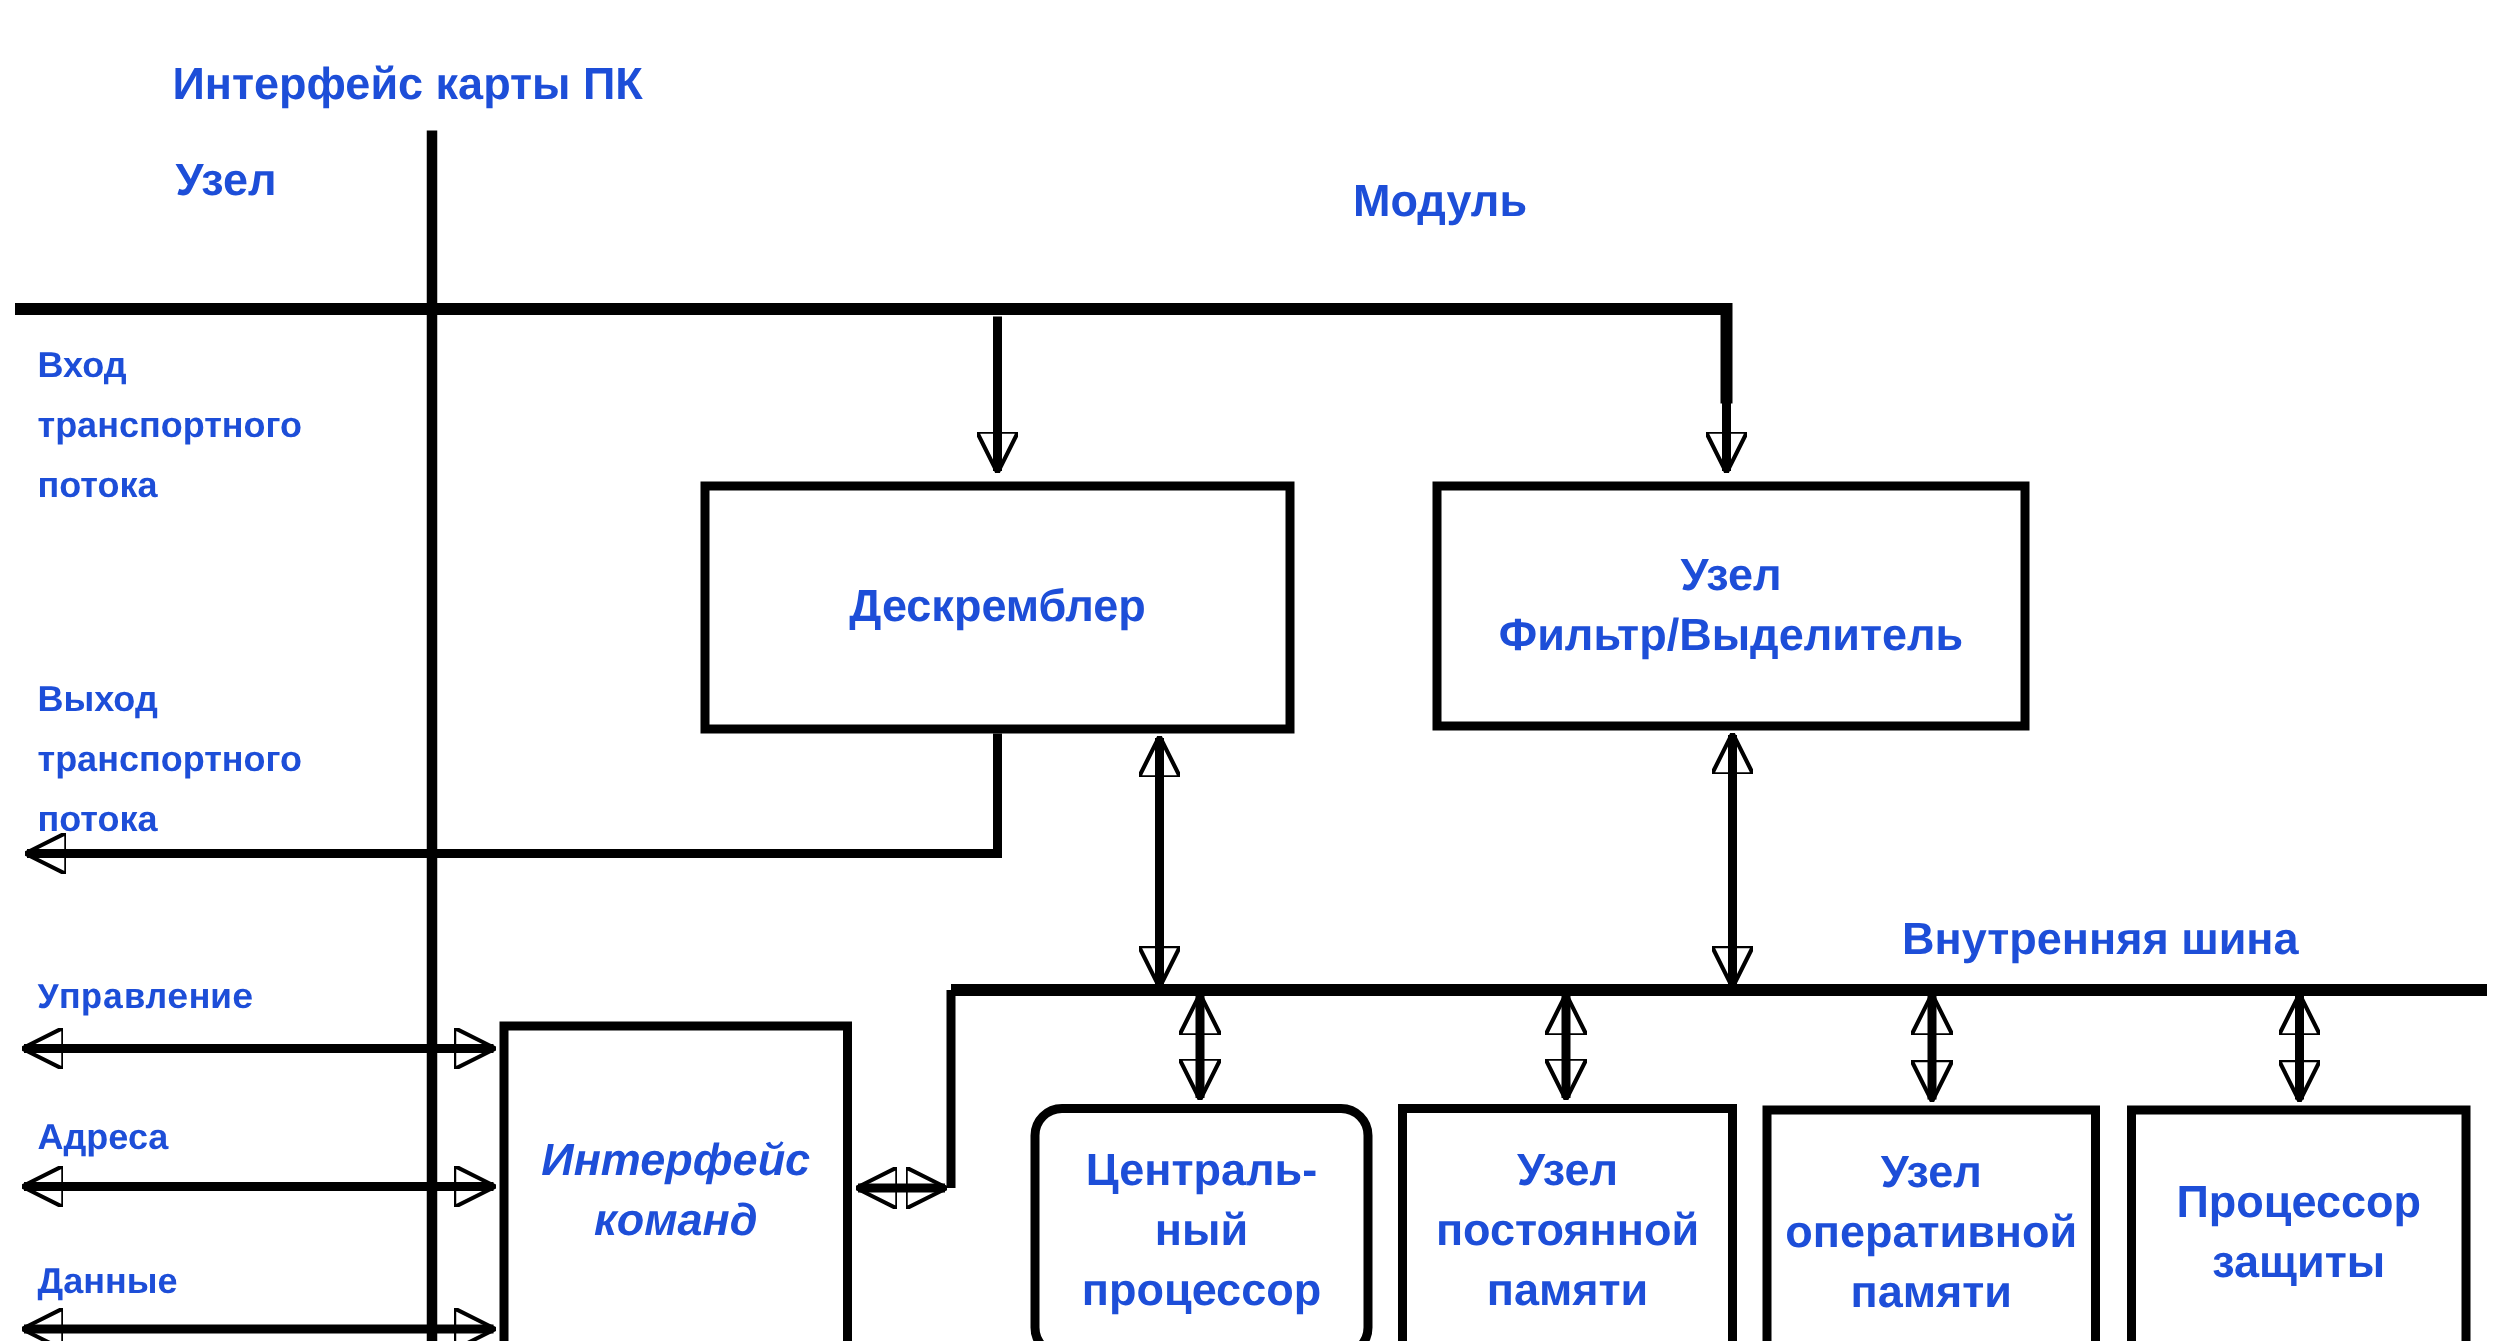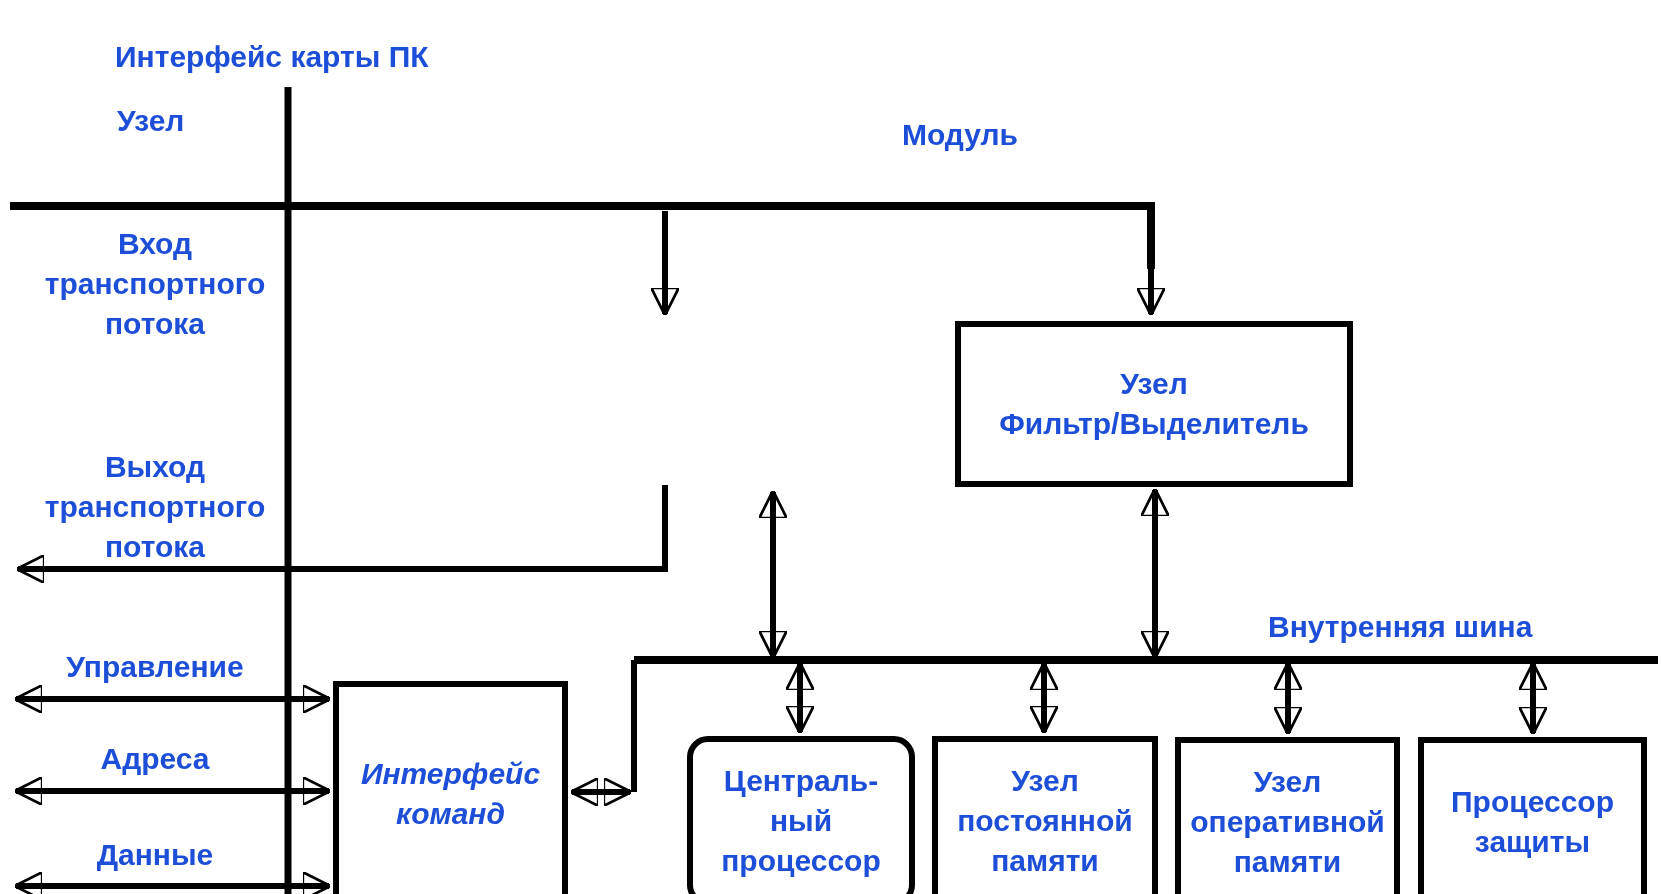--- a/index.html
+++ b/index.html
@@ -48,22 +48,21 @@
   .lbl {
     position: absolute;
     font-size: 30px;
     font-weight: bold;
     line-height: 40px;
     white-space: nowrap;
   }
   .lbl-block {
     position: absolute;
     width: 260px;
-    text-align: center;
-    font-size: 30px;
+    font-size: 24px;
     font-weight: bold;
     line-height: 40px;
   }
   .lbl-block span { display: block; }
 </style>
 </head>
 <body>
 
 <div id="stage">
 
@@ -108,26 +107,29 @@
     <span>транспортного</span>
     <span>потока</span>
   </div>
 
   <div class="lbl-block" style="left:25px; top:418px;">
     <span>Выход</span>
     <span>транспортного</span>
     <span>потока</span>
   </div>
 
-  <div class="lbl-block" style="left:25px; top:618px;">Управление</div>
+  <div class="lbl-block" style="left:25px; top:618px;font-family:Liberation Mono, monospace;">Управление</div>
   <div class="lbl-block" style="left:25px; top:806px;">Данные</div>
   <div class="lbl-block" style="left:25px; top:710px;">Адреса</div>
 
   <div class="lbl" style="left:1268px; top:578px; width:310px; ">Внутренняя шина</div>
 
+  <div class="box" style="left:467px; top:292px; width:396px; height:168px;">
+    <span>Дескремблер</span>
+  </div>
 
   <div class="box" style="left:955px; top:292px; width:398px; height:166px;">
     <span>Узел</span>
     <span>Фильтр/Выделитель</span>
   </div>
 
   <div class="box" style="left:333px; top:652px; width:235px; height:225px;font-style:italic;">
     <span>Интерфейс</span>
     <span>команд</span>
   </div>

